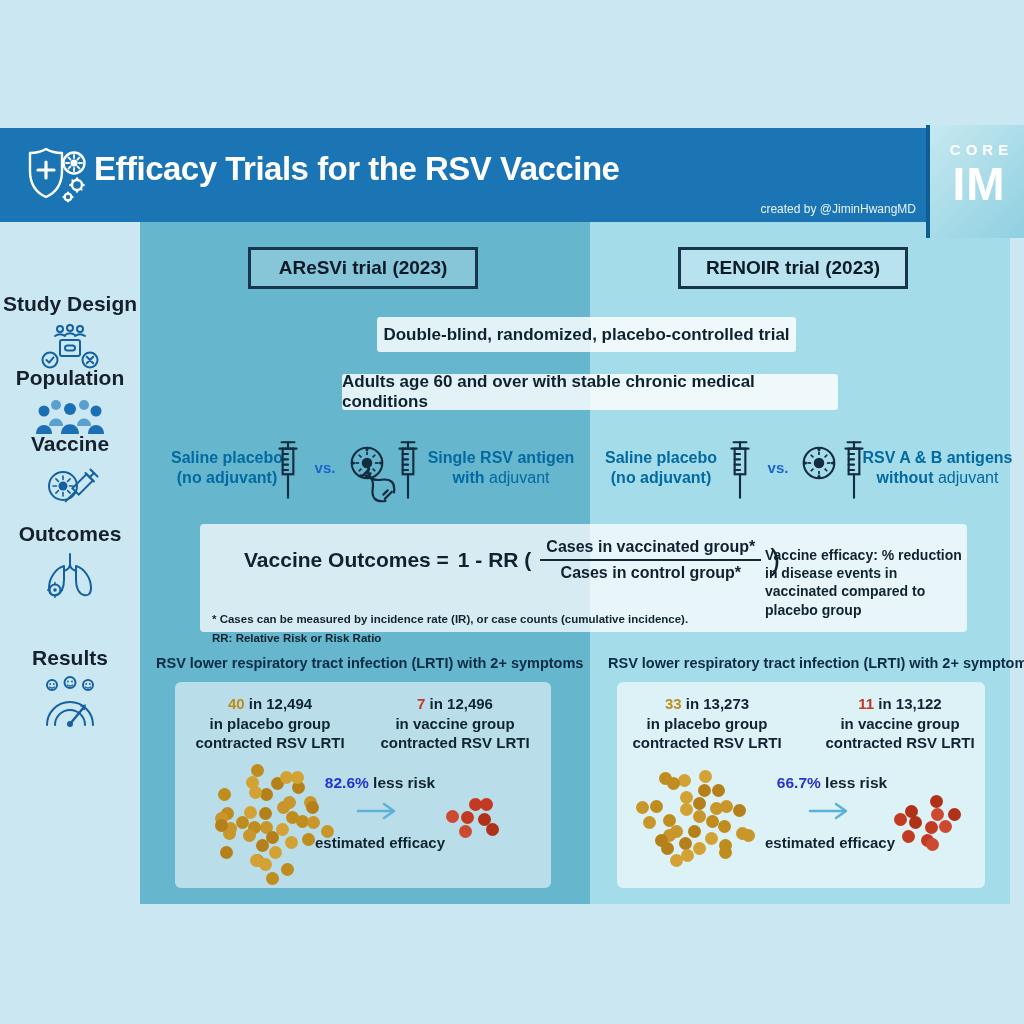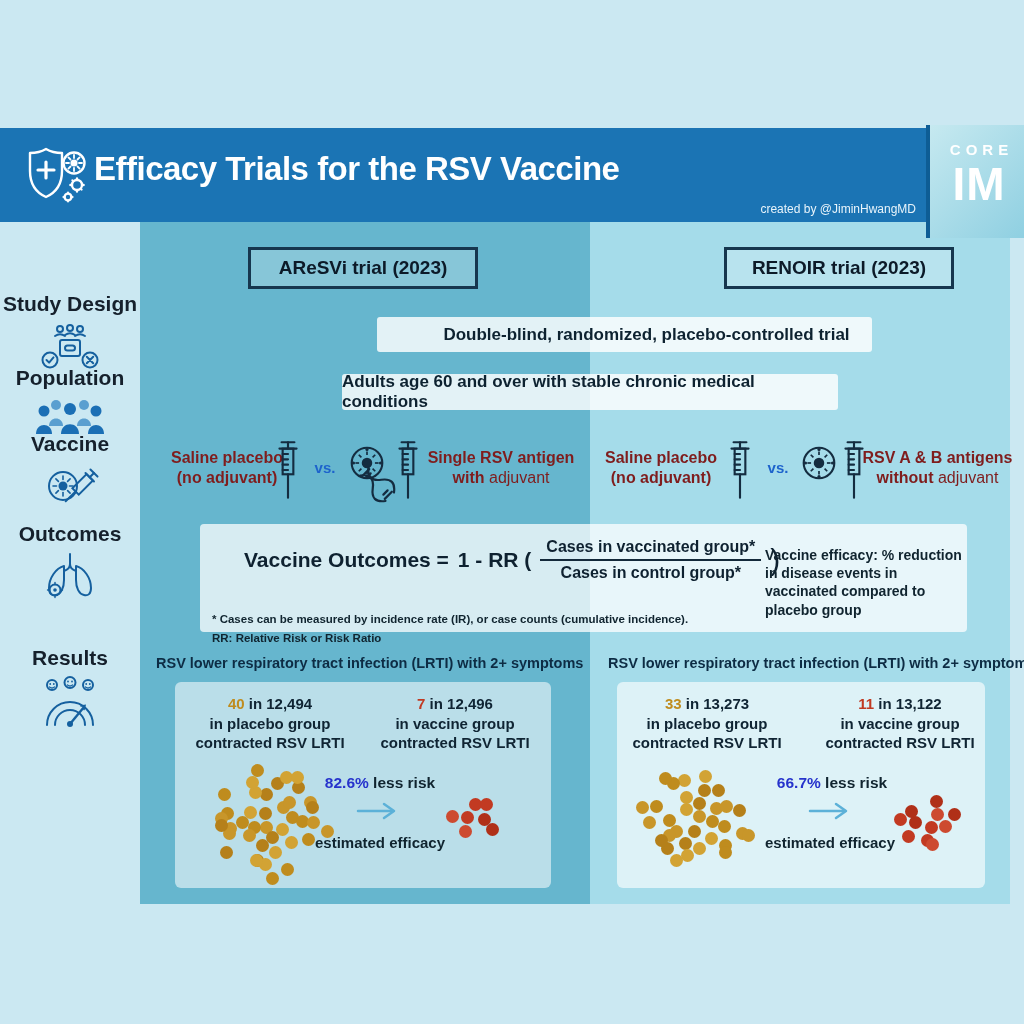--- a/index.html
+++ b/index.html
@@ -21,21 +21,21 @@
   
   .side-label{position:absolute;left:0;width:140px;text-align:center;font-size:21px;font-weight:700;color:#15202c;}
   .side-icon{position:absolute;left:0;width:140px;text-align:center;}
   
   .trial-box{position:absolute;top:247px;width:224px;height:36px;border:3px solid #16364e;background:rgba(255,255,255,0.22);
              display:flex;align-items:center;justify-content:center;font-size:19px;font-weight:700;color:#0c1a28;}
   
   .bar{position:absolute;background:rgba(255,255,255,0.82);border-radius:3px;display:flex;align-items:center;justify-content:center;
        font-size:17px;font-weight:700;color:#0d2230;}
   
-  .vx-text{position:absolute;text-align:center;font-size:16px;font-weight:700;line-height:1.22;color:#7f1d1d;}
+  .vx-text{position:absolute;text-align:center;font-size:16px;font-weight:700;line-height:1.22;color:#0369a1;}
   .vs{position:absolute;font-size:15px;font-weight:700;color:#1d63cc;text-align:center;}
   
   .formula-box{position:absolute;left:200px;top:524px;width:767px;height:108px;background:rgba(255,255,255,0.74);border-radius:4px;}
   .formula-row{position:absolute;left:44px;top:14px;display:flex;align-items:center;gap:9px;}
   .f-lhs,.f-mid{font-size:21px;font-weight:700;white-space:nowrap;}
   .fraction{text-align:center;font-size:16px;font-weight:700;}
   .fraction .num{padding:0 6px 3px;border-bottom:2px solid #13293a;}
   .fraction .den{padding-top:3px;}
   .paren{font-size:30px;font-weight:400;}
   .footnote{position:absolute;left:12px;font-size:11.5px;font-weight:700;color:#10242f;}
@@ -204,23 +204,23 @@
       <path d="M47.5,11 Q50,13 52.5,11" stroke-width="1.3"></path>
       <path d="M9,49 A23,23 0 0 1 55,49"></path>
       <path d="M17,49 A15,15 0 0 1 47,49"></path>
       <line x1="32" y1="48" x2="46" y2="31" stroke-width="2.4"></line>
       <path d="M43,30 L47,29.5 L46,33.5" stroke-width="1.6"></path>
       <circle cx="32" cy="48" r="3" fill="#15609f" stroke="none"></circle>
     </svg>
   </div>
 
   <div class="trial-box" style="left:248px;">AReSVi trial (2023)</div>
-  <div class="trial-box" style="left:724px;text-align:center;">RENOIR trial (2023)</div>
-
-  <div class="bar" style="left:377px;top:317px;width:451px;height:35px;padding-left:44px;">Double-blind, randomized, placebo-controlled trial</div>
+  <div class="trial-box" style="left:678px;text-align:center;">RENOIR trial (2023)</div>
+
+  <div class="bar" style="left:377px;top:317px;width:419px;height:35px;">Double-blind, randomized, placebo-controlled trial</div>
   <div class="bar" style="left:342px;top:374px;width:496px;height:36px;">Adults age 60 and over with stable chronic medical conditions</div>
 
   <div class="vx-text" style="left:152px;top:448px;width:150px;">
     <div>Saline placebo</div>
     <div>(no adjuvant)</div>
   </div>
   <div class="abs" style="left:276px;top:439px;">
     <svg width="24" height="62" viewBox="0 0 22 58" fill="none" stroke="#142c40" stroke-width="2" stroke-linecap="round">
       <line x1="5" y1="3" x2="17" y2="3"></line>
         <line x1="11" y1="3" x2="11" y2="9"></line>

